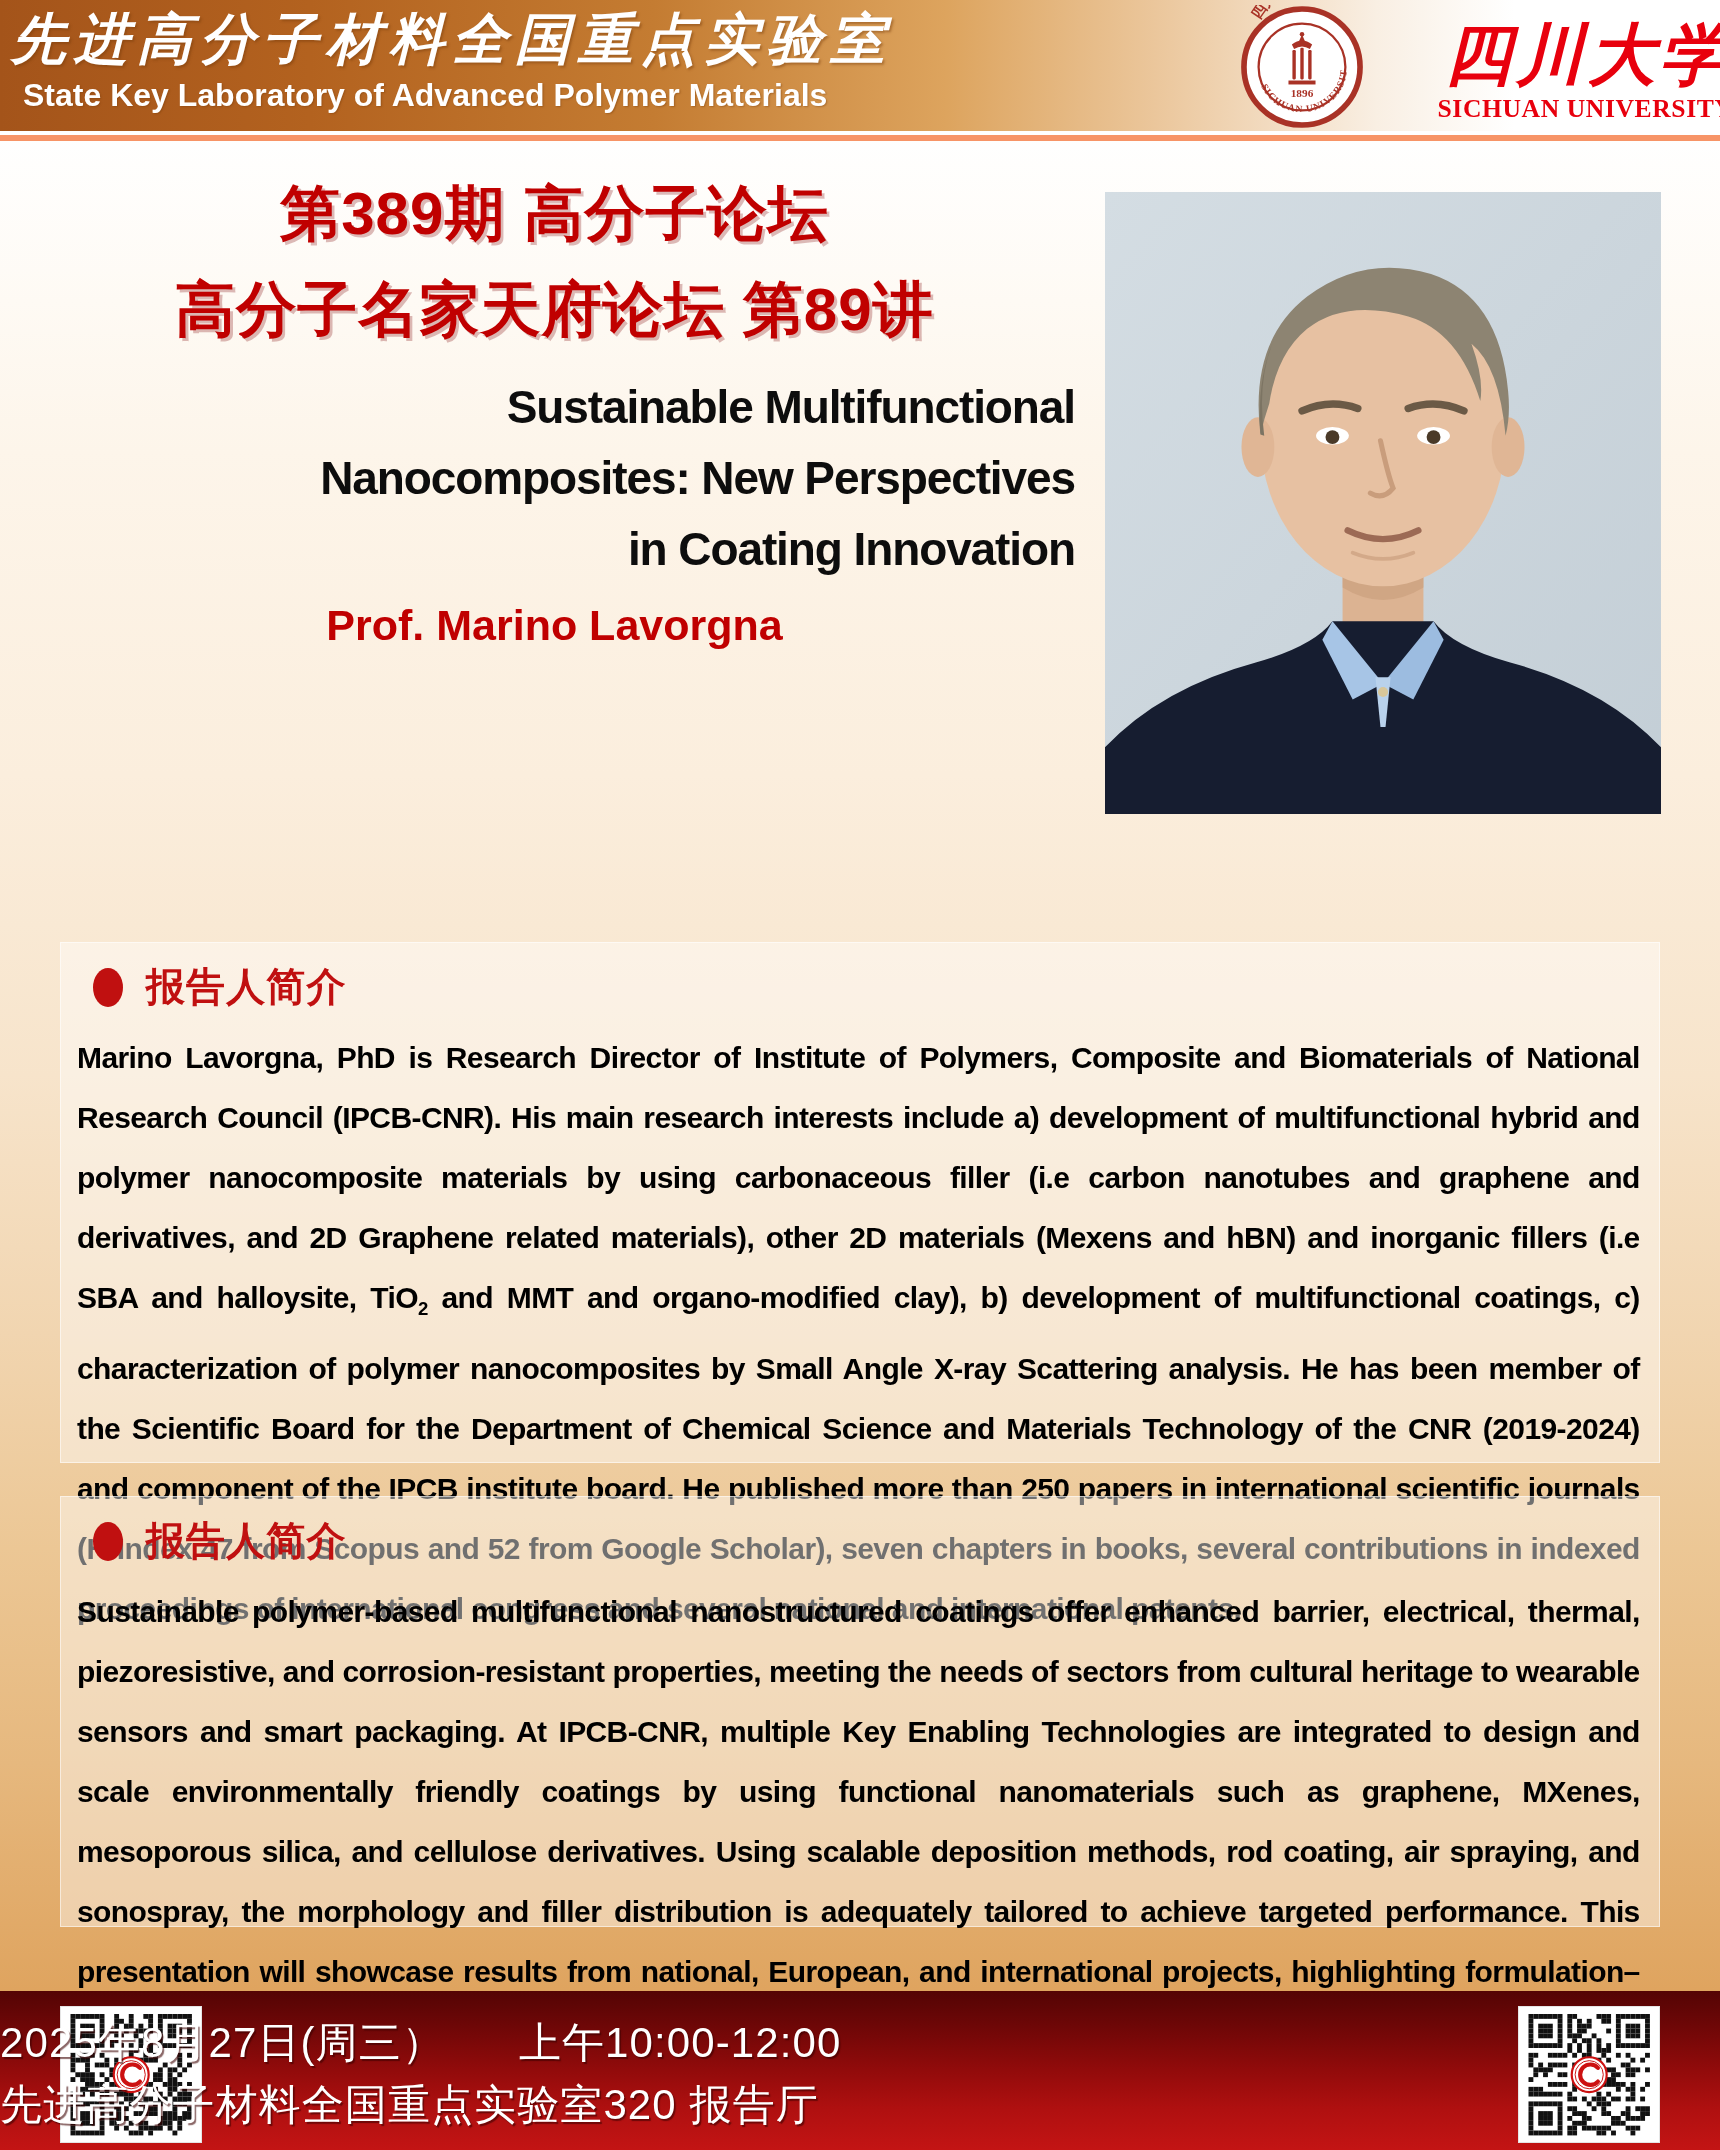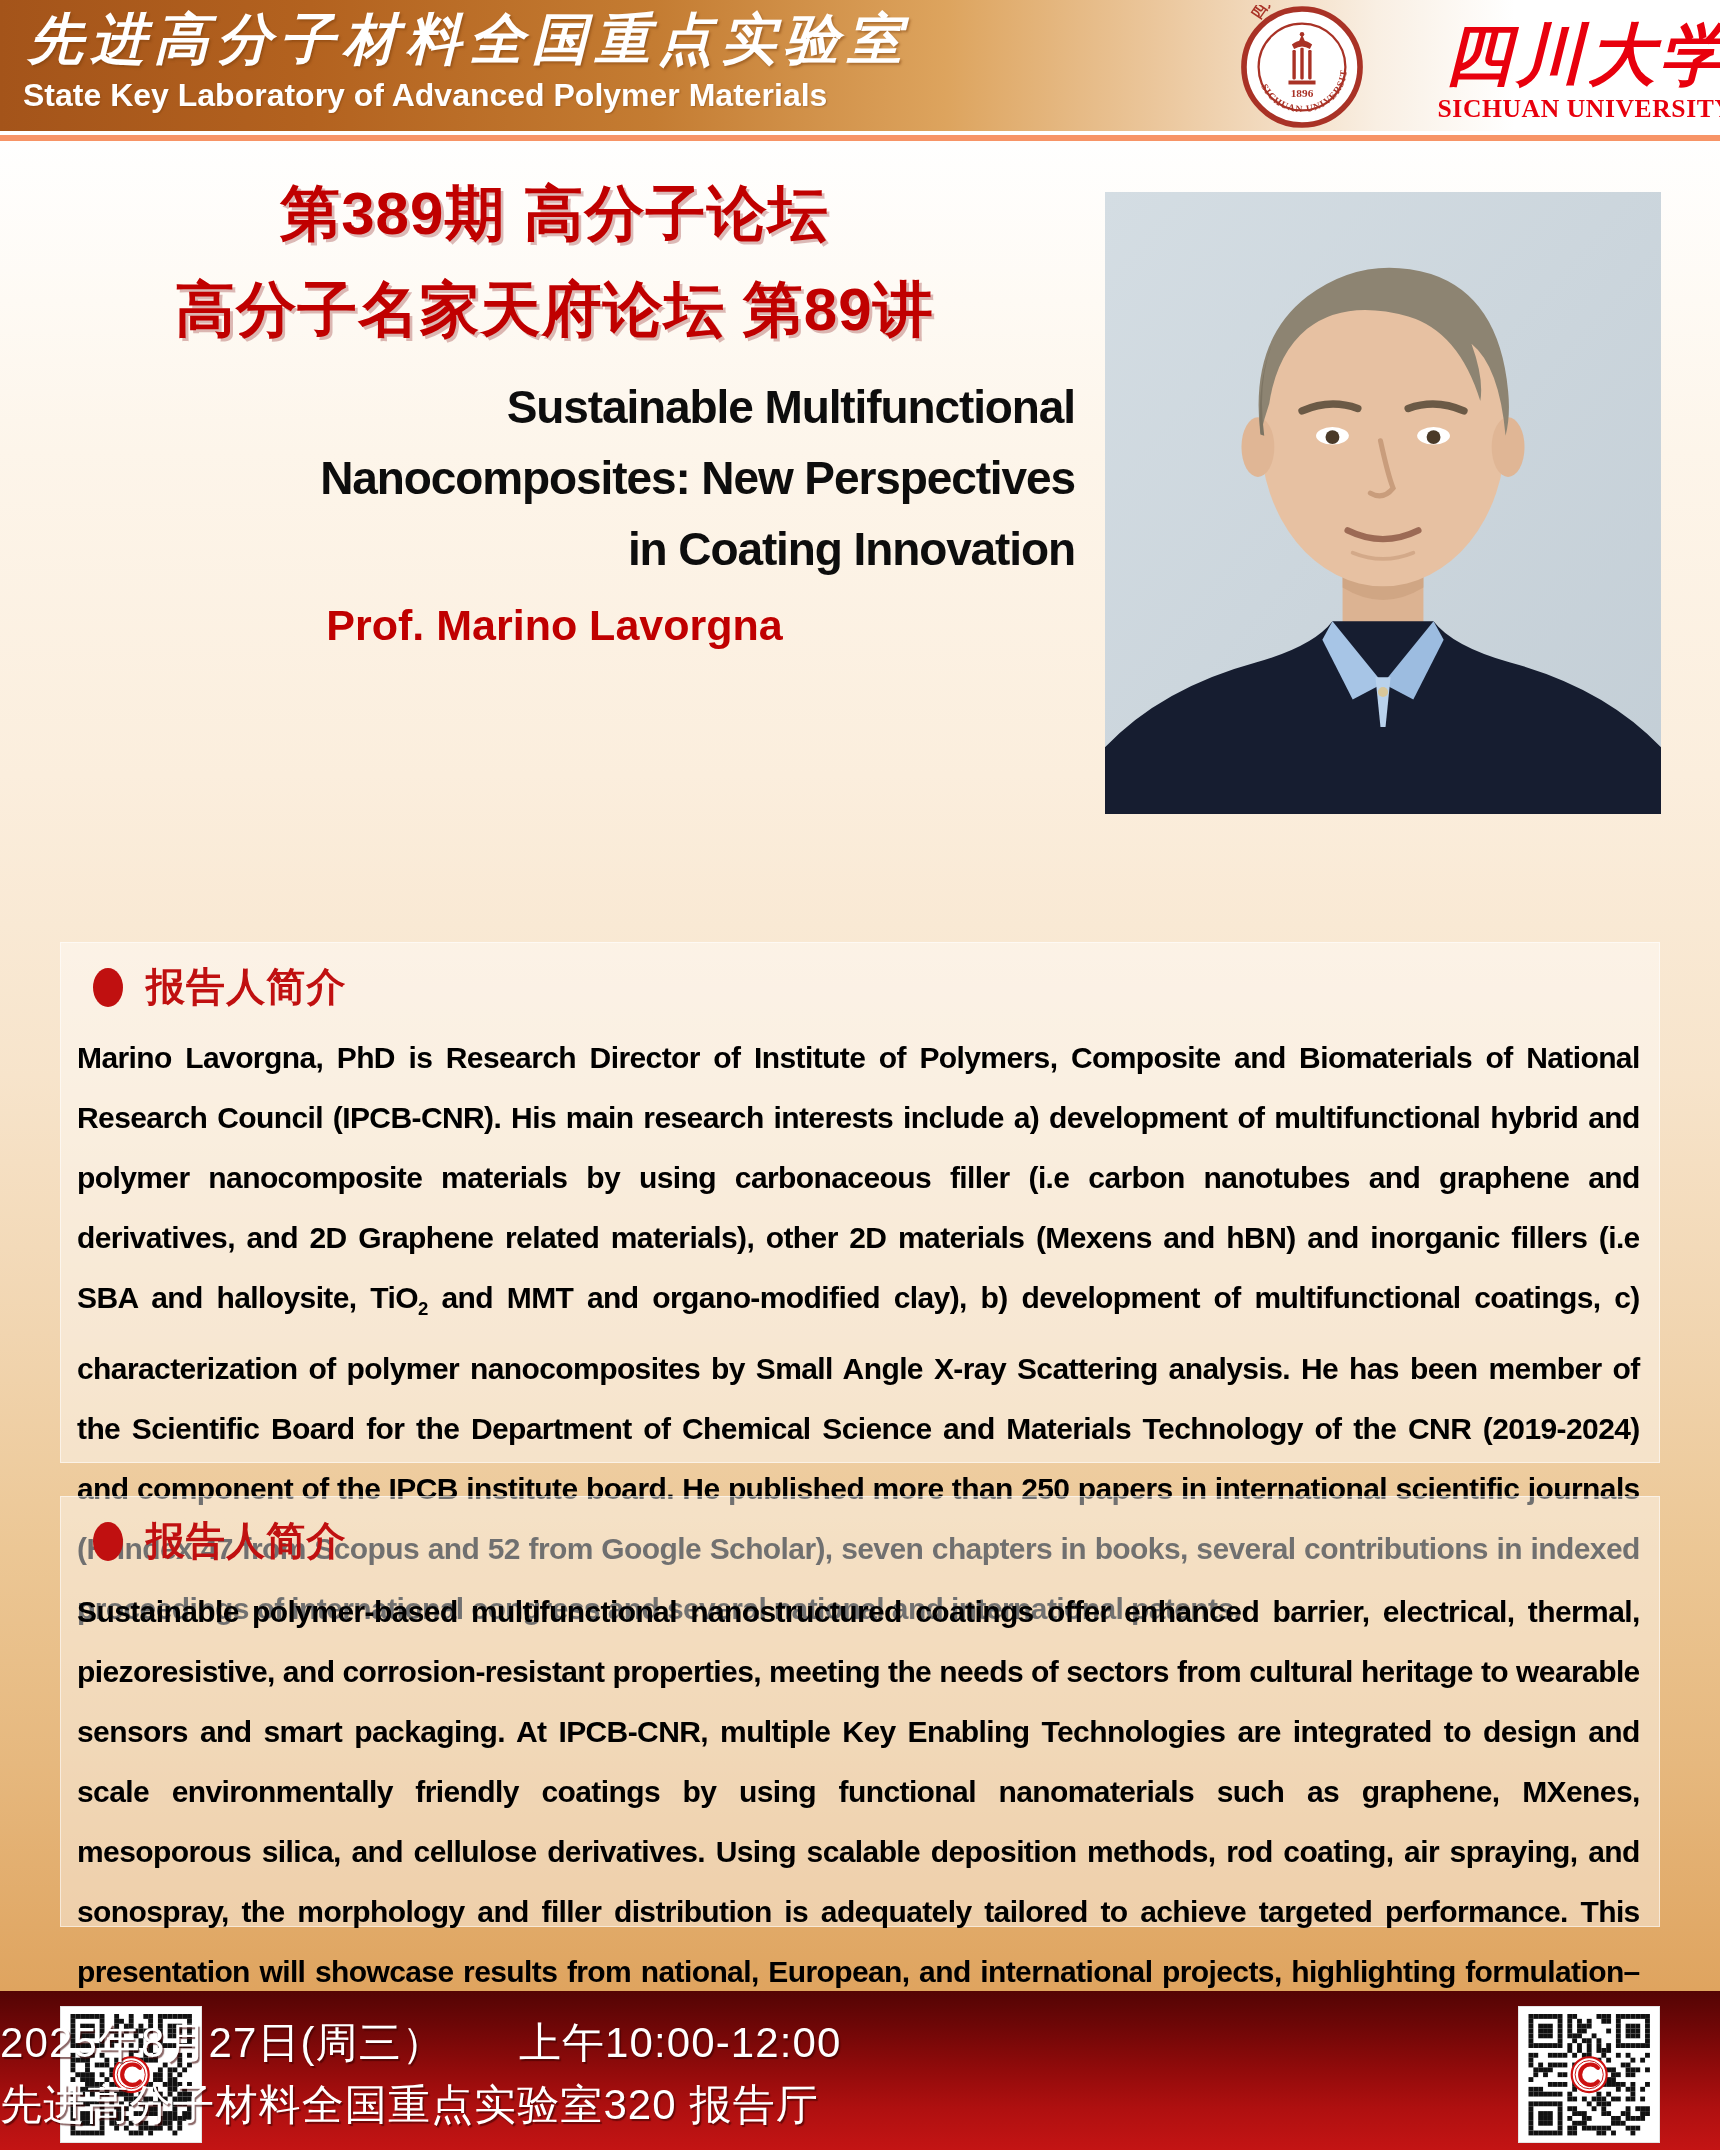--- a/index.html
+++ b/index.html
@@ -13,21 +13,21 @@
       #ecc795 72%, #e6b87e 82%, #dfa45f 92.5%, #dc9e55 100%);
   }
 
   
   .top-banner{
     position:absolute;left:0;top:0;width:1721px;height:131px;
     background:linear-gradient(90deg,#a4541a 0%,#b3621f 18%,#c47c32 38%,
       #dda45e 55%,#ecc9a0 68%,#f9efe3 80%,#ffffff 88%,#ffffff 100%);
   }
   .calligraphy{
-    position:absolute;left:28px;top:3.4px;font-size:55px;font-weight:bold;
+    position:absolute;left:11px;top:3.4px;font-size:55px;font-weight:bold;
     color:#ffffff;letter-spacing:8px;text-shadow:1.7px 1.7px 2.3px rgba(120,60,10,.45);
     font-family:"DejaVu Serif","Liberation Serif",serif;font-style:italic;
   }
   .lab-en{
     position:absolute;left:23px;top:77px;font-size:32px;font-weight:bold;
     color:#ffffff;letter-spacing:0px;text-shadow:1.1px 1.1px 1.7px rgba(120,60,10,.4);
   }
   .accent-line{position:absolute;left:0;top:135px;width:1721px;height:6.3px;background:#f79467;}
   .logo-area{position:absolute;right:0;top:0;width:546px;height:131px;background:transparent;}
   .seal{position:absolute;left:65px;top:4.6px;width:124px;height:124px;}

